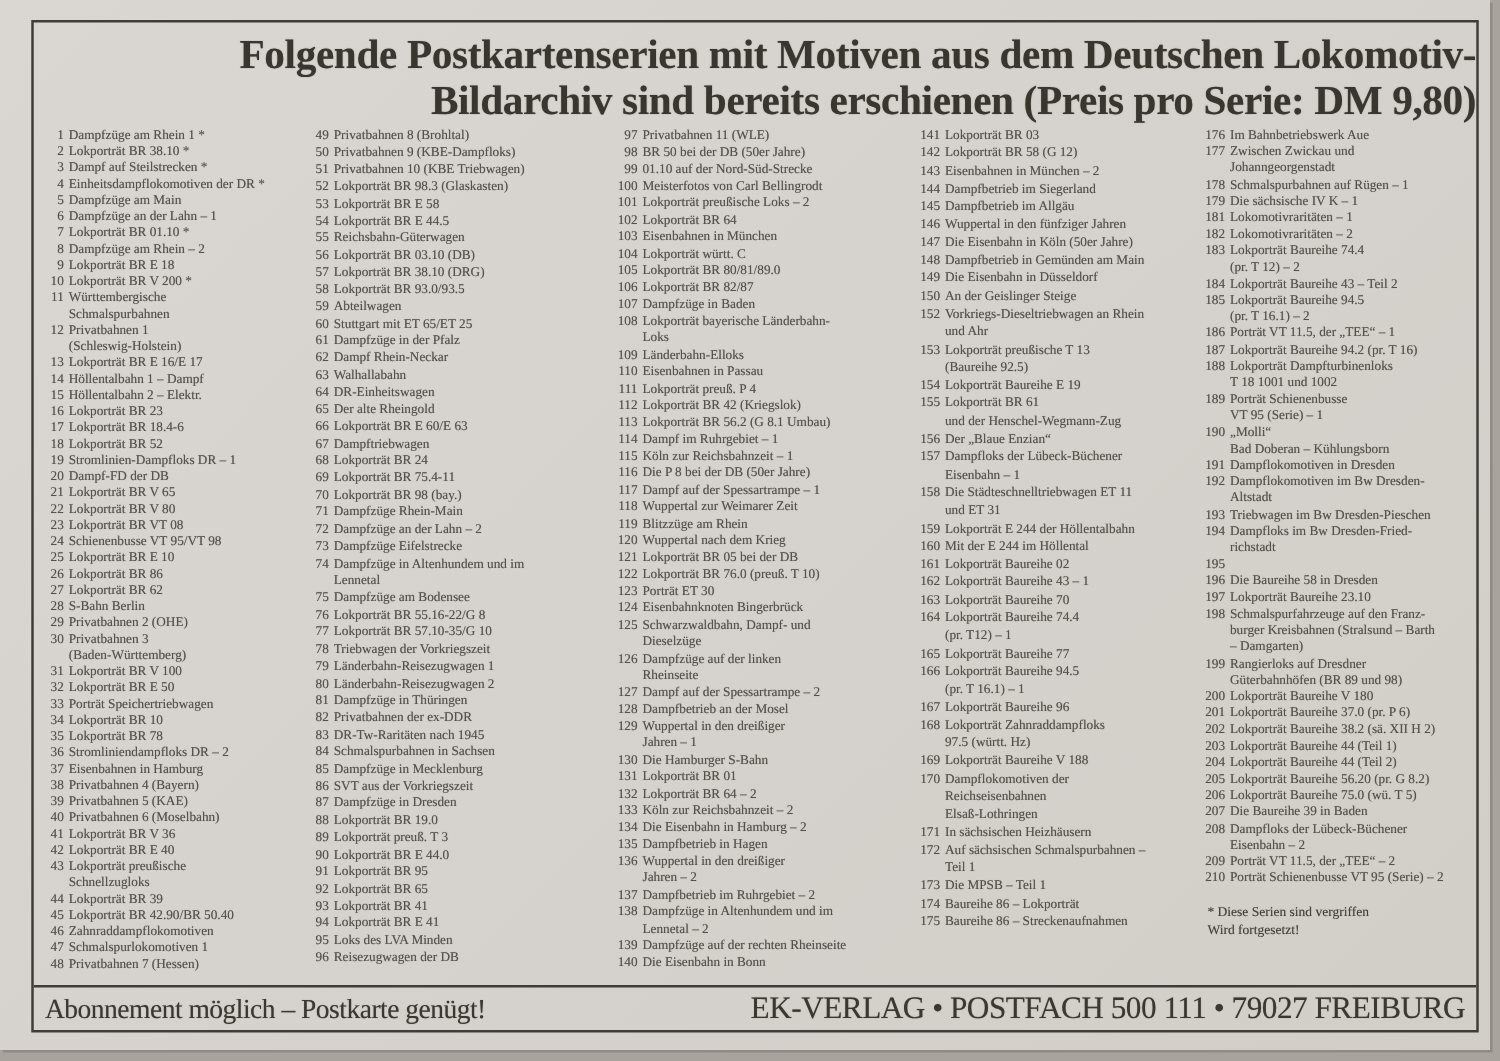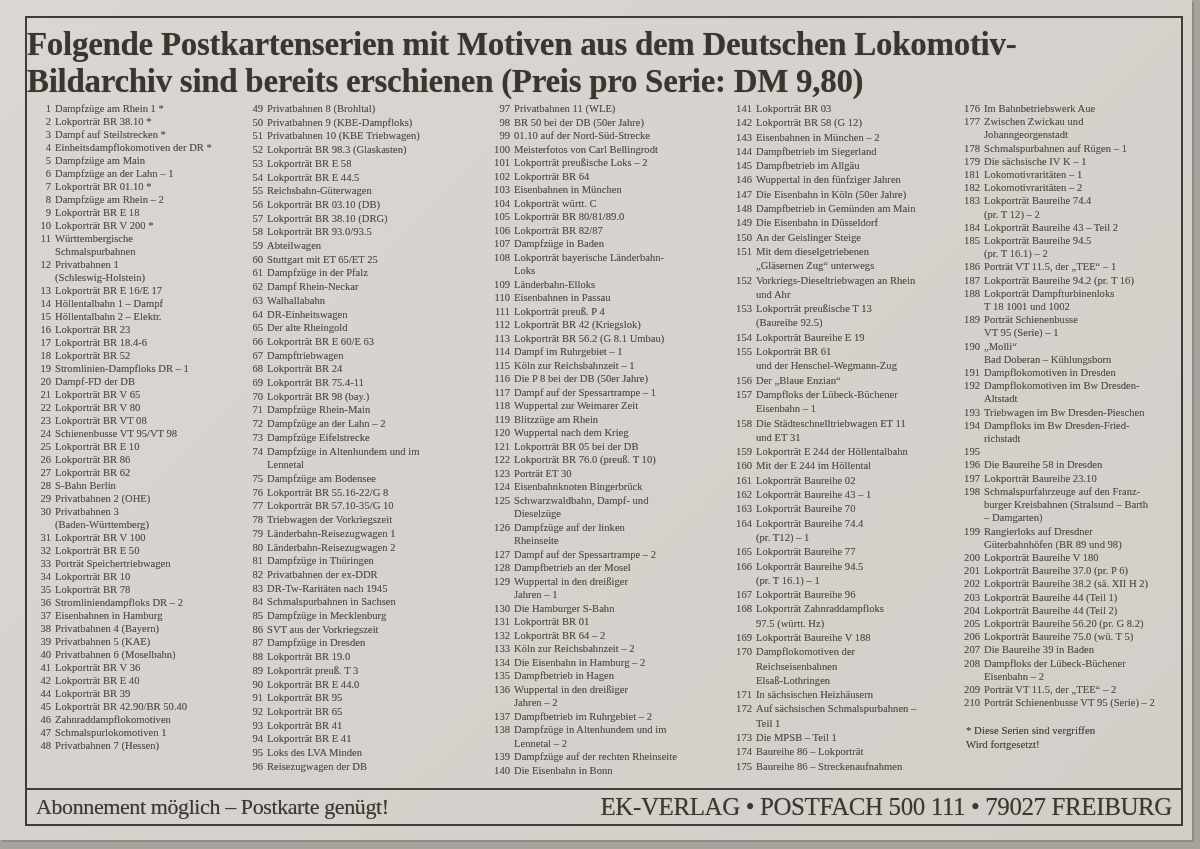--- a/index.html
+++ b/index.html
@@ -12,21 +12,21 @@
     position:absolute;left:0;top:0;width:1192px;height:840px;
     background:linear-gradient(135deg,#dad7d2 0%,#d6d3ce 45%,#d2cfc9 100%);
     box-shadow:2px 2px 0 #8f8c85;
   }
   .sheet{
     position:absolute;left:25px;top:16px;width:1154px;height:806px;
     border:2px solid #403d38;
     background:transparent;
   }
   .title{
-    margin-top:8px;text-align:left;
+    margin-top:8px;text-align:right;
     font-size:33px;line-height:37px;font-weight:bold;
     color:#39362f;letter-spacing:-0.3px;
     text-shadow:0 0 1px rgba(57,54,47,.45);
   }
   .col{
     position:absolute;top:84px;
     font-size:10.6px;color:#55524b;
     text-shadow:0 0 .6px rgba(85,82,75,.55);
   }
   .c1{left:10px;width:212px;line-height:13px;}
@@ -228,20 +228,25 @@
         </div>
         <div class="row">
           <span class="num">41</span>
           <span class="txt">Lokporträt BR V 36</span>
         </div>
         <div class="row">
           <span class="num">42</span>
           <span class="txt">Lokporträt BR E 40</span>
         </div>
         <div class="row">
+          <span class="num">43</span>
+          <span class="txt">Lokporträt preußische
+Schnellzugloks</span>
+        </div>
+        <div class="row">
           <span class="num">44</span>
           <span class="txt">Lokporträt BR 39</span>
         </div>
         <div class="row">
           <span class="num">45</span>
           <span class="txt">Lokporträt BR 42.90/BR 50.40</span>
         </div>
         <div class="row">
           <span class="num">46</span>
           <span class="txt">Zahnraddampflokomotiven</span>
@@ -667,25 +672,20 @@
           <span class="num">148</span>
           <span class="txt">Dampfbetrieb in Gemünden am Main</span>
         </div>
         <div class="row">
           <span class="num">149</span>
           <span class="txt">Die Eisenbahn in Düsseldorf</span>
         </div>
         <div class="row">
           <span class="num">150</span>
           <span class="txt">An der Geislinger Steige</span>
-        </div>
-        <div class="row">
-          <span class="num">151</span>
-          <span class="txt">Mit dem dieselgetriebenen
-„Gläsernen Zug“ unterwegs</span>
         </div>
         <div class="row">
           <span class="num">152</span>
           <span class="txt">Vorkriegs-Dieseltriebwagen an Rhein
 und Ahr</span>
         </div>
         <div class="row">
           <span class="num">153</span>
           <span class="txt">Lokporträt preußische T 13
 (Baureihe 92.5)</span>

